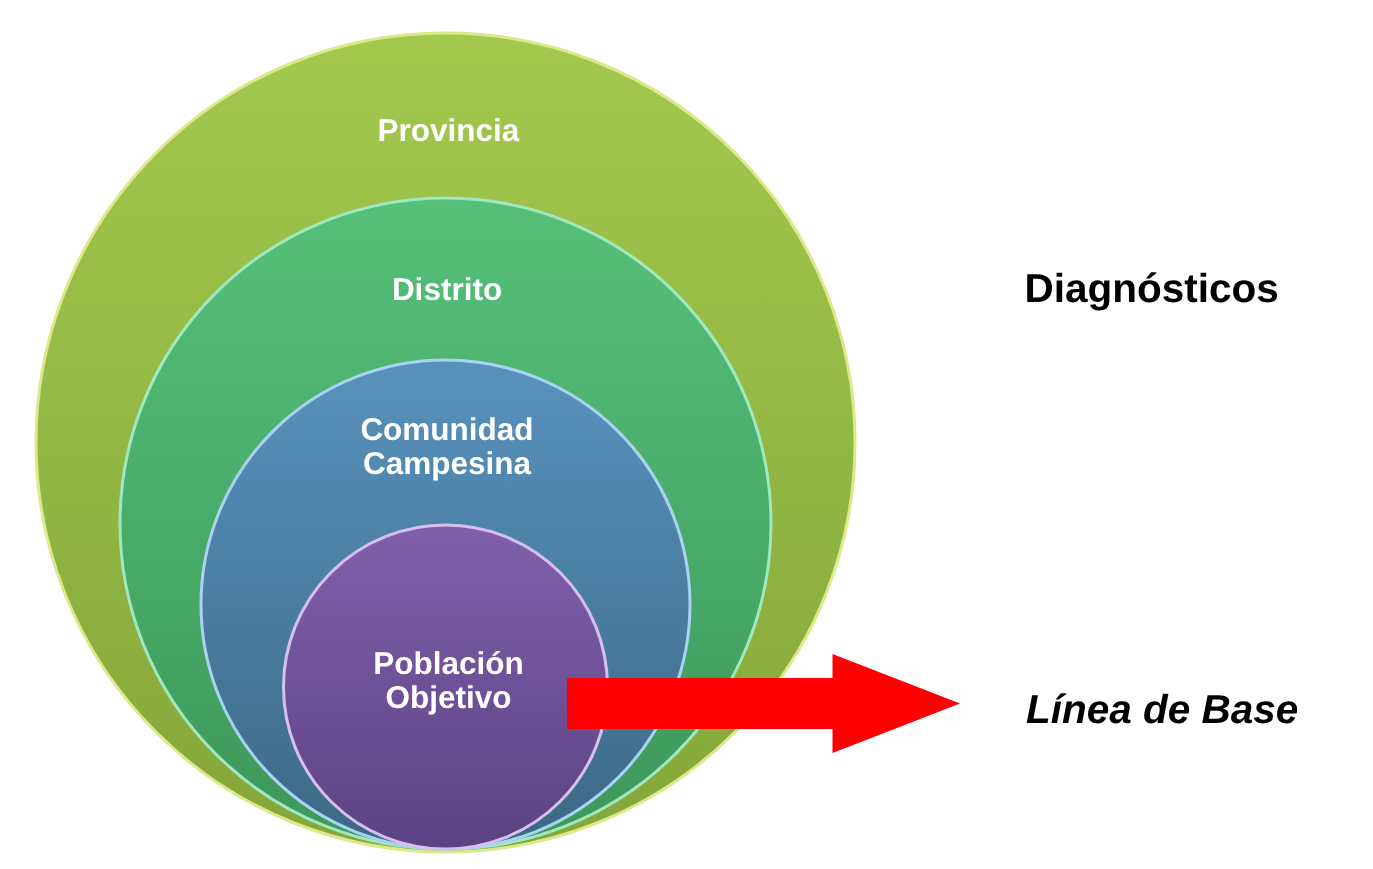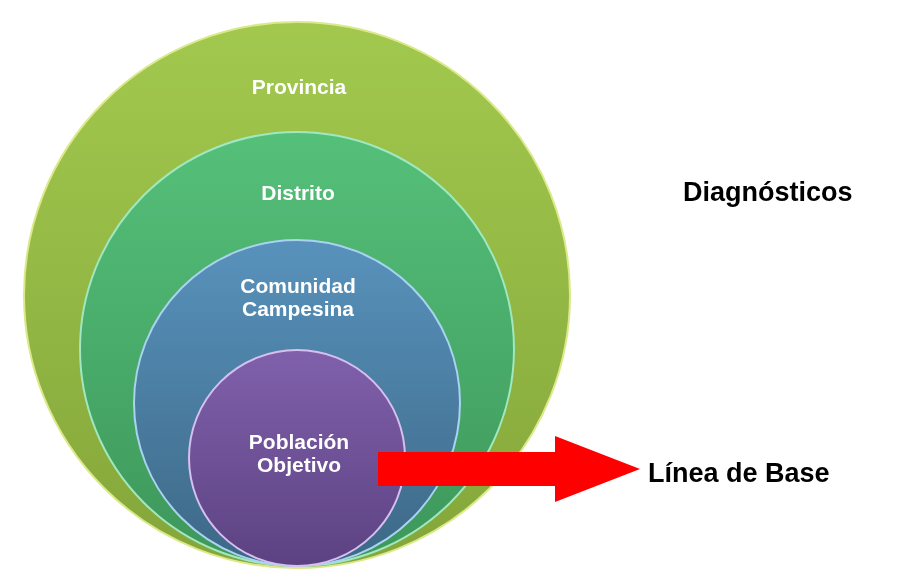--- a/index.html
+++ b/index.html
@@ -4,21 +4,21 @@
   <style>
     html, body { margin: 0; padding: 0; background: #ffffff; }
     body { width: 915px; height: 579px; position: relative; overflow: hidden;
            font-family: "Liberation Sans", sans-serif; }
     svg { position: absolute; left: 0; top: 0; }
     .circle-label { font-family: "Liberation Sans", sans-serif; font-weight: bold;
                     font-size: 21px; fill: #ffffff; text-anchor: middle; }
     .side-label { position: absolute; font-family: "Liberation Sans", sans-serif;
                   font-weight: bold; font-size: 27px; color: #000000; white-space: nowrap; }
     #label-diag { left: 683px; top: 177px; text-align: center; }
-    #label-base { left: 648px; top: 458px; }
+    #label-base { left: 684px; top: 458px; font-style: italic; }
   </style>
 </head>
 <body>
 
 <svg width="915" height="579" viewBox="0 0 915 579">
   <defs>
     <linearGradient id="g-prov" x1="0" y1="0" x2="0" y2="1">
       <stop offset="0" stop-color="#a2c94e"></stop>
       <stop offset="1" stop-color="#84a63a"></stop>
     </linearGradient>

